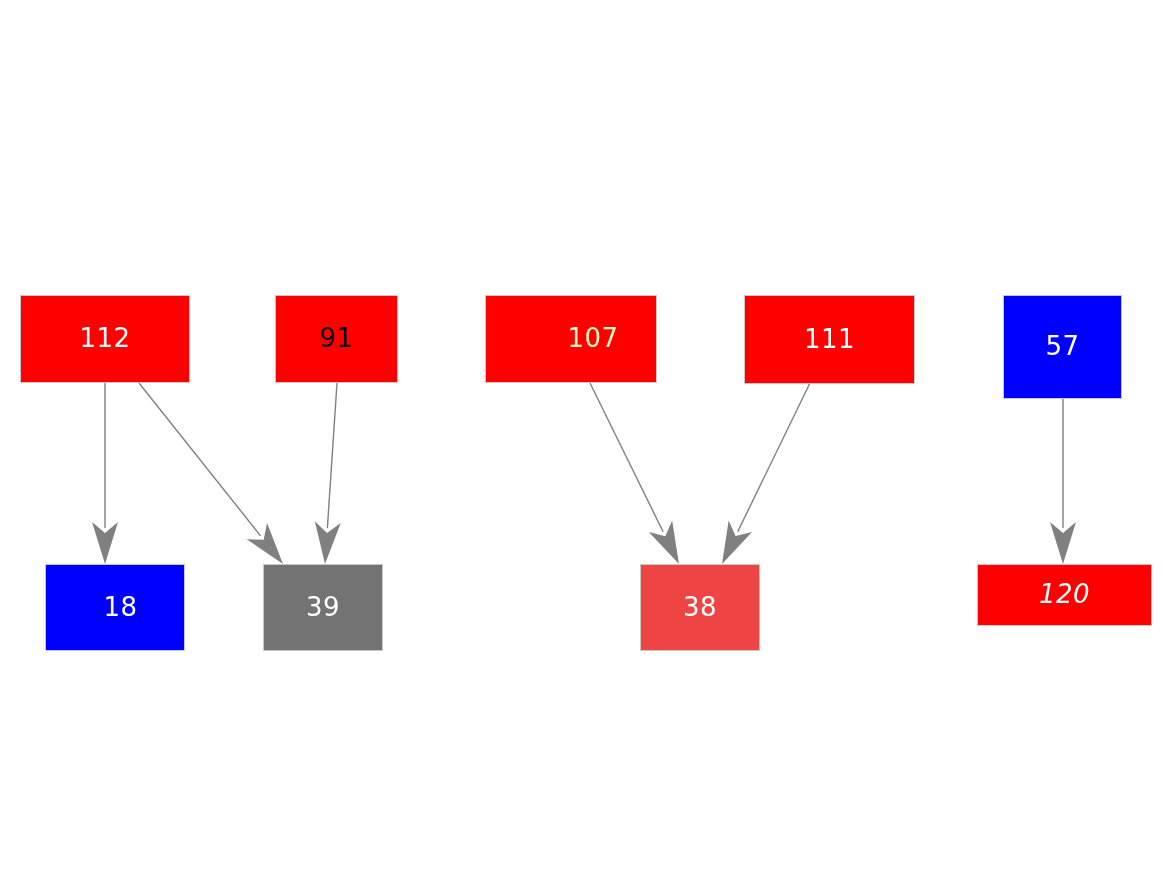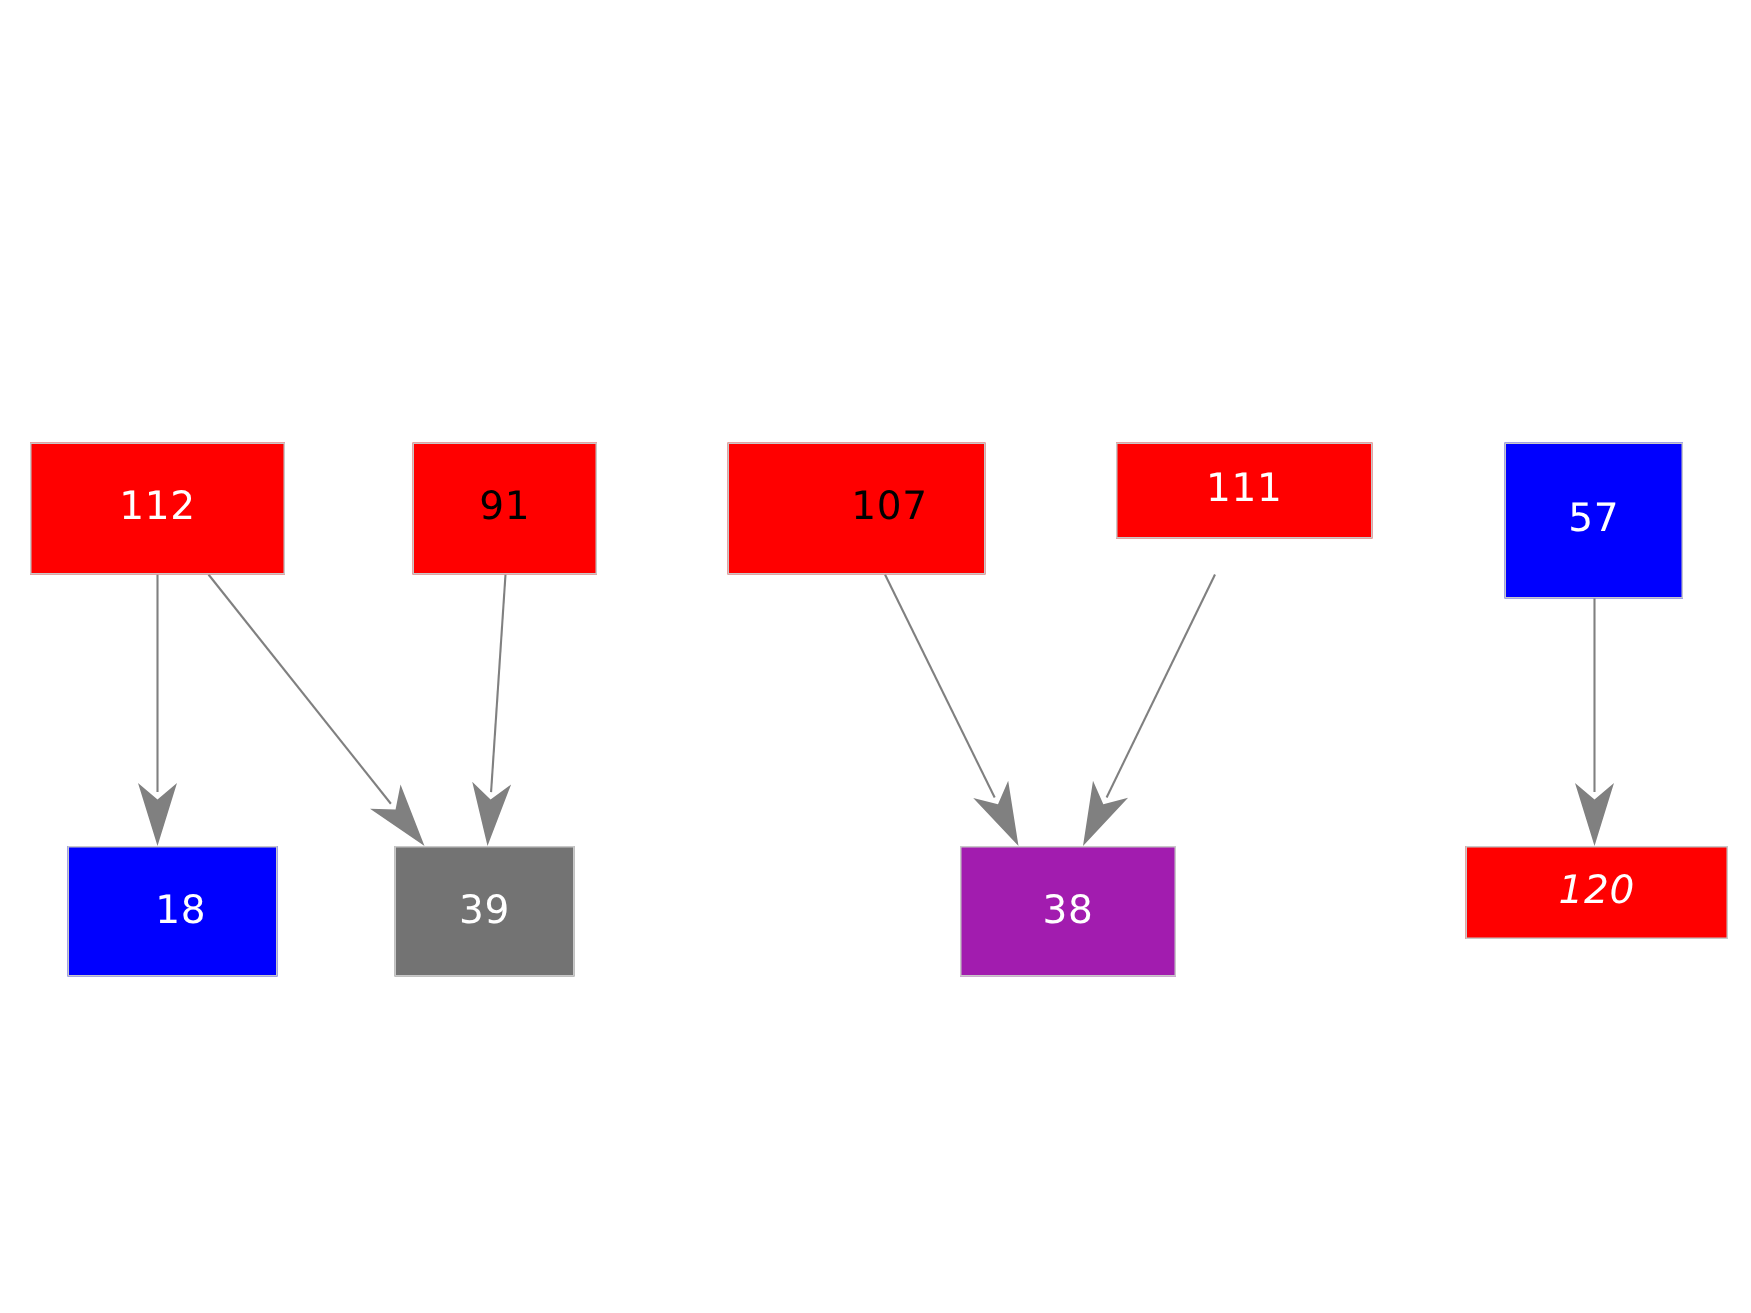--- a/index.html
+++ b/index.html
@@ -63,35 +63,35 @@
       <line x1="1063" y1="346" x2="1063" y2="491" stroke="#808080" stroke-width="1.4"></line>
       <polygon points="1063.00,527.00 1050.00,485.00 1063.00,496.00 1076.00,485.00" fill="#808080"></polygon>
     </svg>
 
   <div class="node" style="left: 20px; top: 258px; width: 170px; height: 88px; background: rgb(255, 0, 0); border-color: rgb(200, 200, 200); color: rgb(255, 255, 255);">
     <span class="node-label">112</span>
   </div>
   <div class="node" style="left: 275px; top: 258px; width: 123px; height: 88px; background: rgb(255, 0, 0); border-color: rgb(200, 200, 200); color: #000000;">
     <span class="node-label">91</span>
   </div>
-  <div class="node" style="left: 485px; top: 258px; width: 172px; height: 88px; background: rgb(255, 0, 0); border-color: rgb(200, 200, 200); color: #000000; padding-left: 44px;">
+  <div class="node" style="left: 485px; top: 258px; width: 172px; height: 88px; background: rgb(255, 0, 0); border-color: rgb(200, 200, 200); color: #fef9c3; padding-left: 44px;">
     <span class="node-label">107</span>
   </div>
-  <div class="node" style="left: 744px; top: 258px; width: 171px; height: 64px; background: rgb(255, 0, 0); border-color: rgb(200, 200, 200); color: rgb(255, 255, 255); text-align: right;">
+  <div class="node" style="left: 744px; top: 258px; width: 171px; height: 89px; background: rgb(255, 0, 0); border-color: rgb(200, 200, 200); color: rgb(255, 255, 255); text-align: right;">
     <span class="node-label">111</span>
   </div>
   <div class="node" style="left: 1003px; top: 258px; width: 119px; height: 104px; background: rgb(0, 0, 255); border-color: rgb(200, 200, 200); color: rgb(255, 255, 255);">
     <span class="node-label">57</span>
   </div>
   <div class="node" style="left: 45px; top: 527px; width: 140px; height: 87px; background: rgb(0, 0, 255); border-color: rgb(200, 200, 200); color: rgb(255, 255, 255); padding-left: 11px;">
     <span class="node-label">18</span>
   </div>
   <div class="node" style="left: 263px; top: 527px; width: 120px; height: 87px; background: #737373; border-color: rgb(200, 200, 200); color: rgb(255, 255, 255);">
     <span class="node-label">39</span>
   </div>
-  <div class="node" style="left: 640px; top: 527px; width: 144px; height: 87px; background: #a21caf; border-color: rgb(200, 200, 200); color: rgb(255, 255, 255);">
+  <div class="node" style="left: 640px; top: 527px; width: 120px; height: 87px; background: #ef4444; border-color: rgb(200, 200, 200); color: rgb(255, 255, 255);">
     <span class="node-label">38</span>
   </div>
   <div class="node" style="left: 977px; top: 527px; width: 175px; height: 62px; background: rgb(255, 0, 0); border-color: rgb(200, 200, 200); color: #ffffff; font-style: italic;">
     <span class="node-label">120</span>
   </div>
 
 </div>
 
 </body></html>

